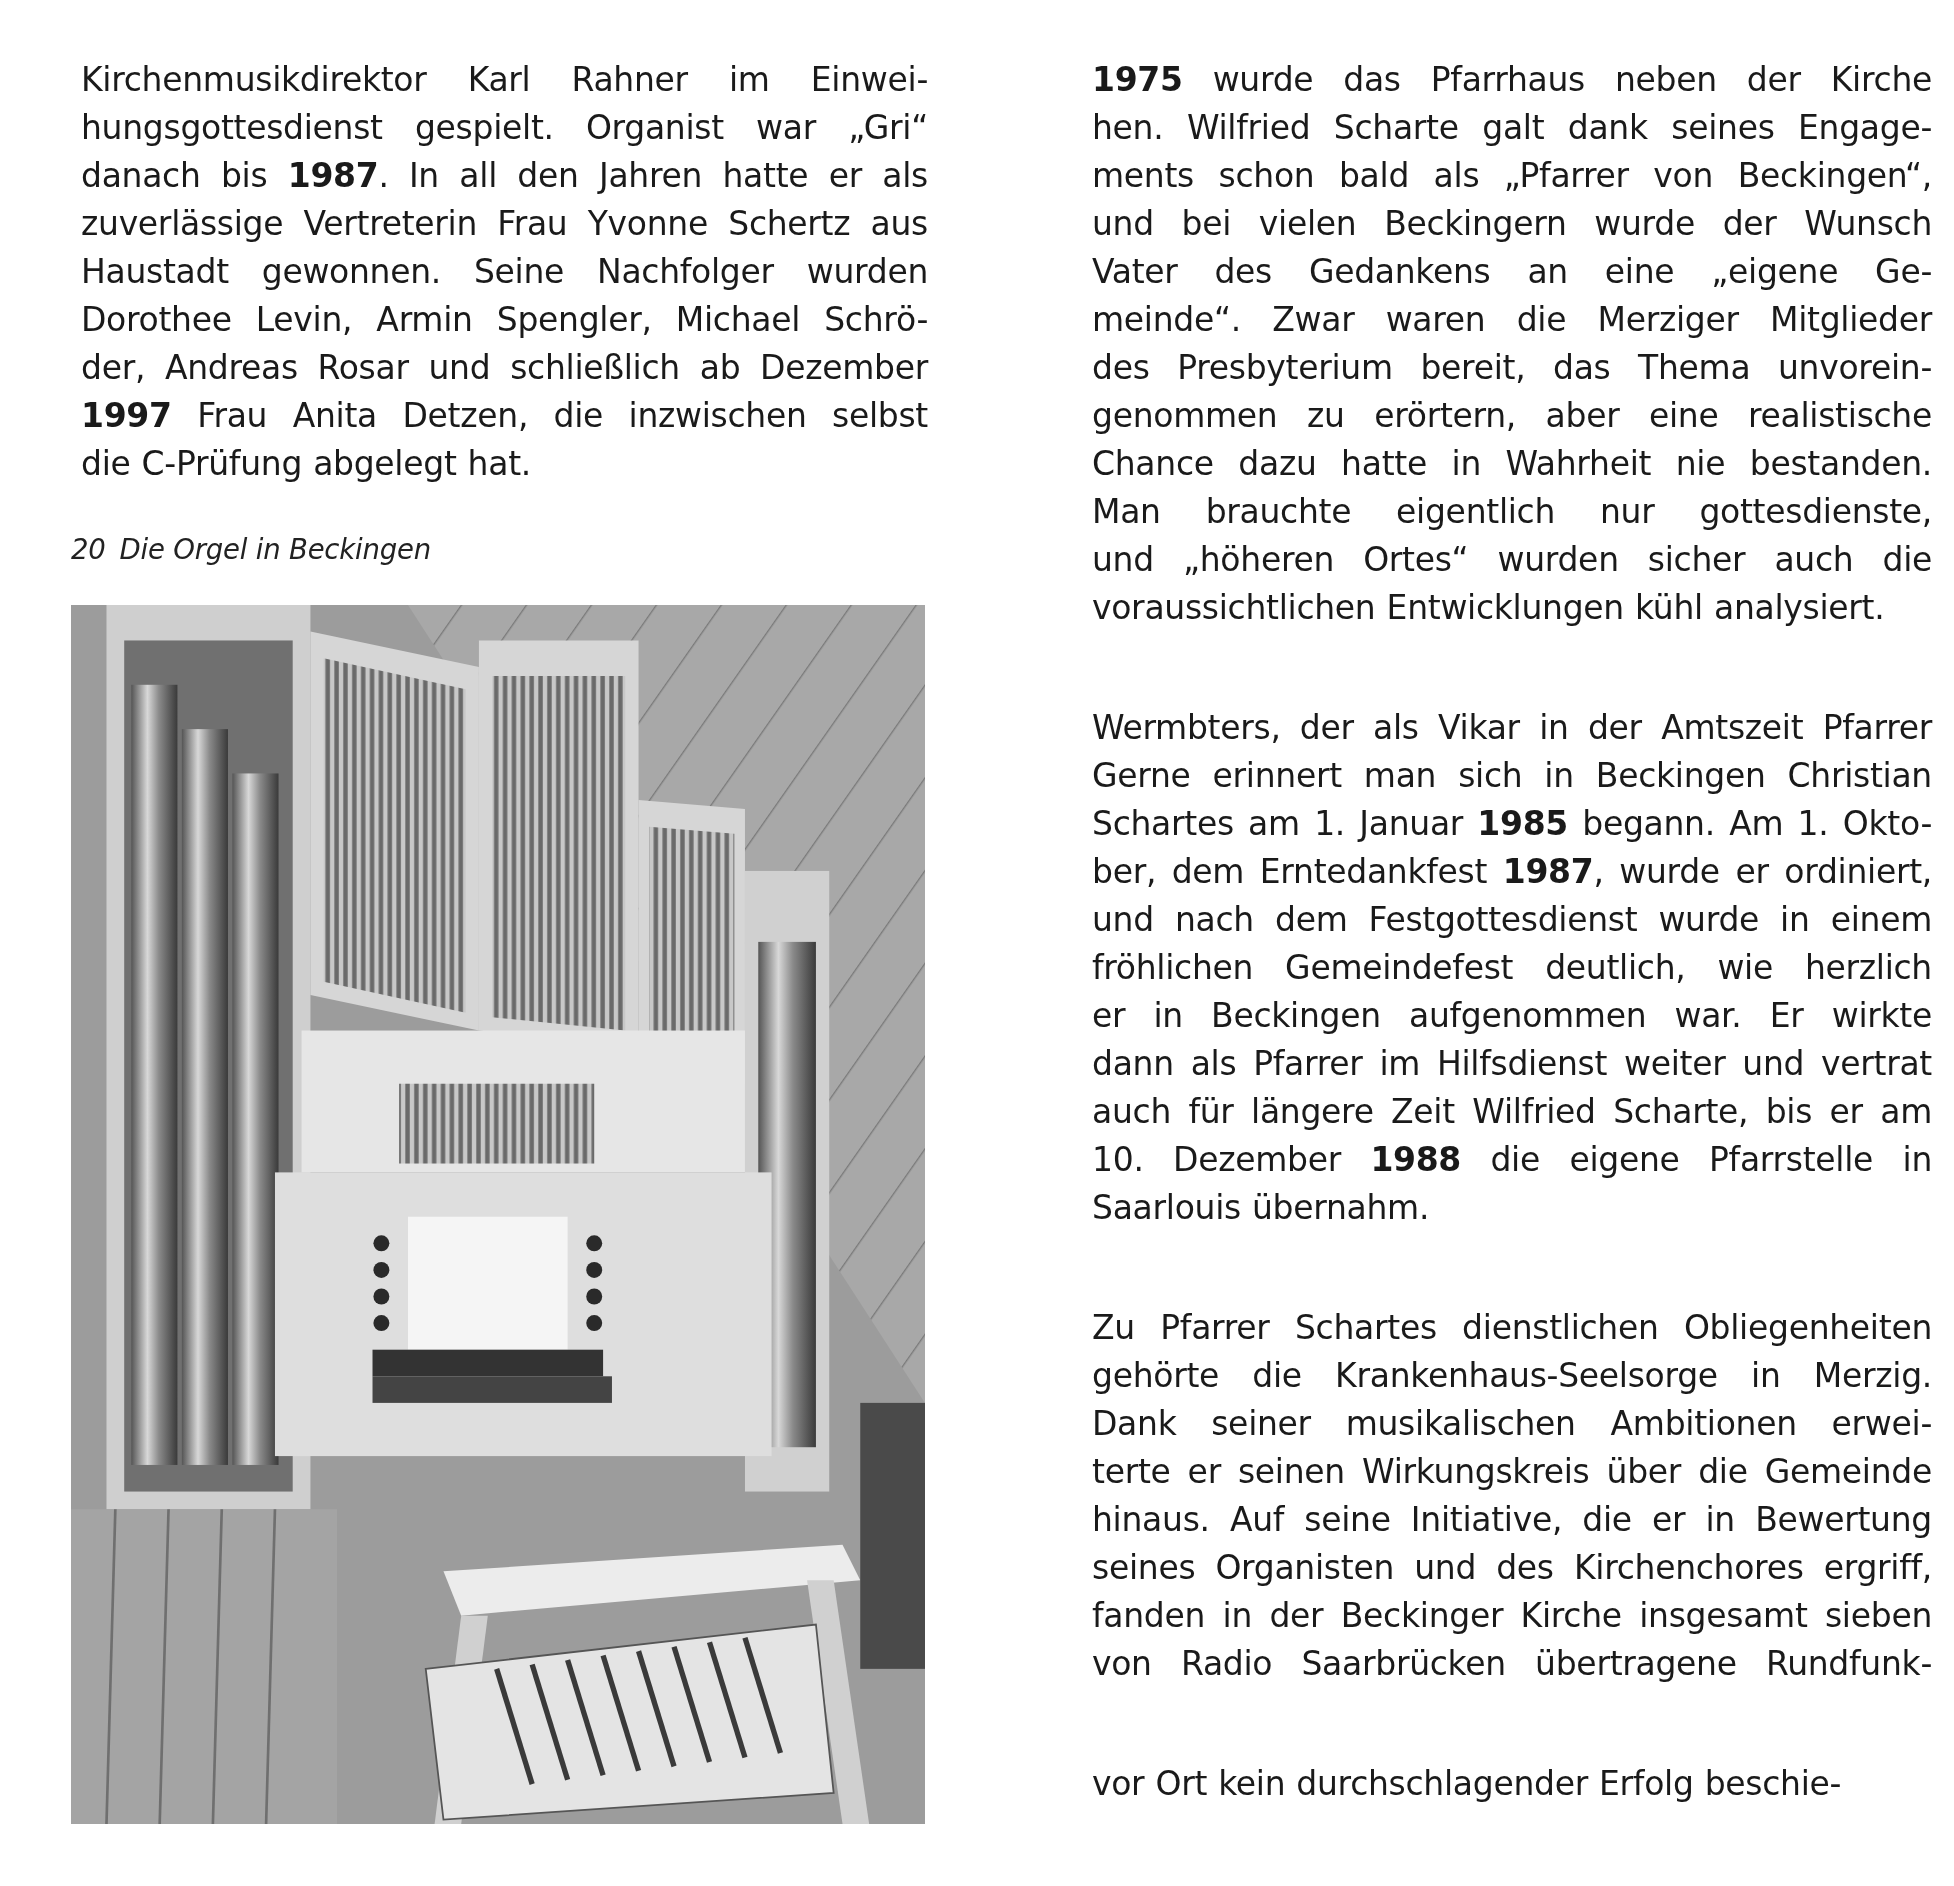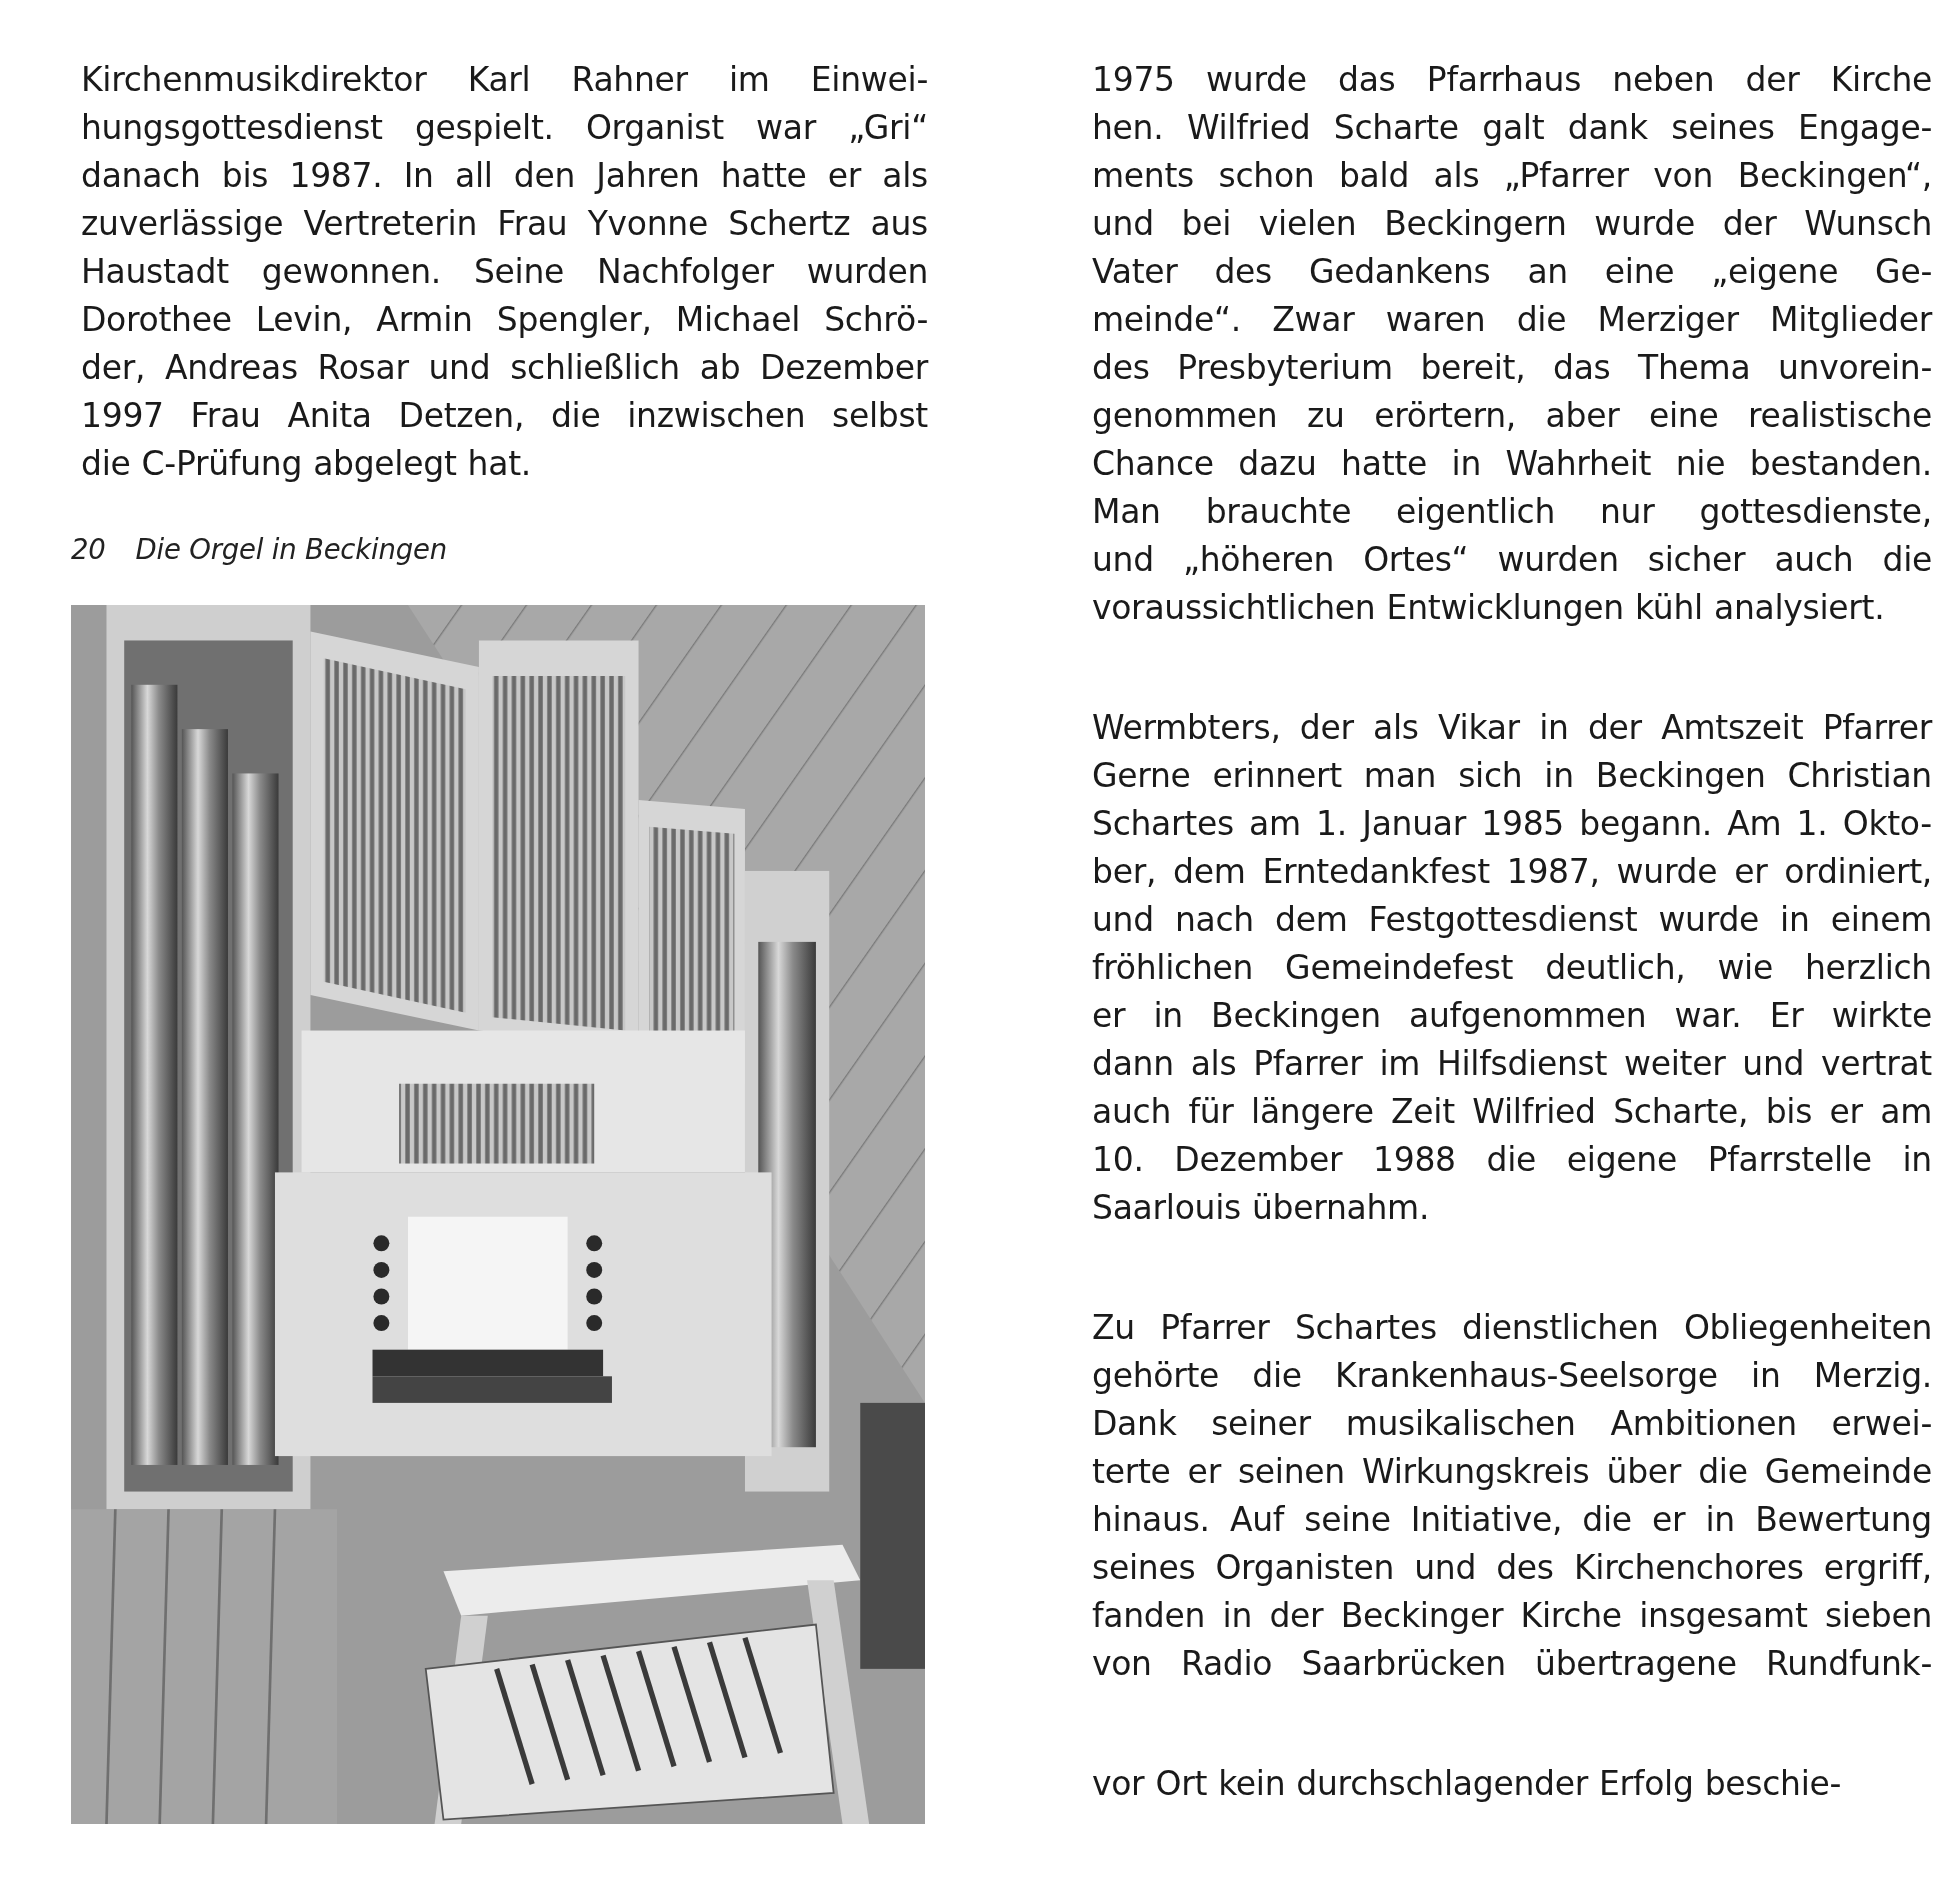--- a/index.html
+++ b/index.html
@@ -6,24 +6,24 @@
   body { width:1954px; height:1887px; position:relative; overflow:hidden;
          font-family:"DejaVu Sans", "Liberation Sans", sans-serif; color:#1a1a1a; }
   .col { position:absolute; }
   .col-left { left:69px; top:44px; width:871px; }
   .col-right { left:1080px; top:44px; width:864px; }
   .para { margin:12px; font-size:33px; line-height:48px; text-align:justify;
           text-align-last:left; letter-spacing:-0.3px; word-spacing:0.9px; }
   .line { display:block; text-align:justify; text-align-last:justify; white-space:nowrap; overflow:visible; }
   .line.last { text-align-last:left; }
   .para-gap { height:48px; }
-  b { font-weight:normal; }
+  b { font-weight:bold; }
   .caption { position:absolute; left:71px; top:532px; font-style:italic; font-size:27.5px;
              line-height:35px; color:#222; letter-spacing:-0.2px; }
-  .caption .num { margin-right:30px; }
+  .caption .num { margin-right:14px; }
   .photo { position:absolute; left:71px; top:605px; width:854px; height:1219px;
            background:#8a8a8a; overflow:hidden; }
   .photo svg { width:100%; height:100%; display:block; }
 </style>
 </head>
 <body>
 
 <div class="col col-left" id="left-col">
     <p class="para">
       <span class="line"><span>Kirchenmusikdirektor Karl Rahner im Einwei-</span></span>

